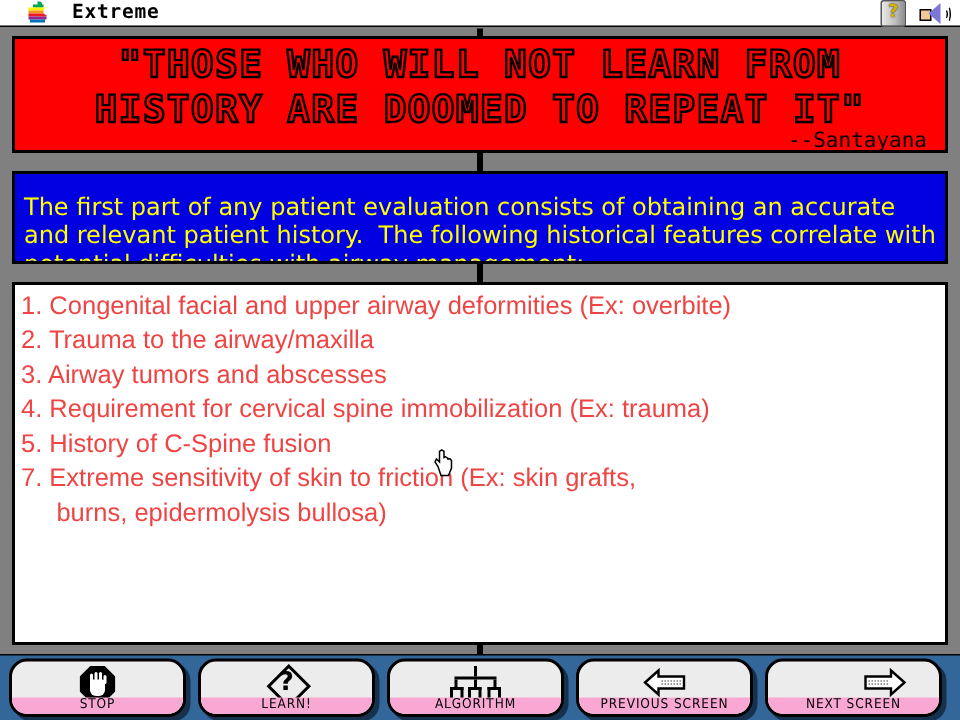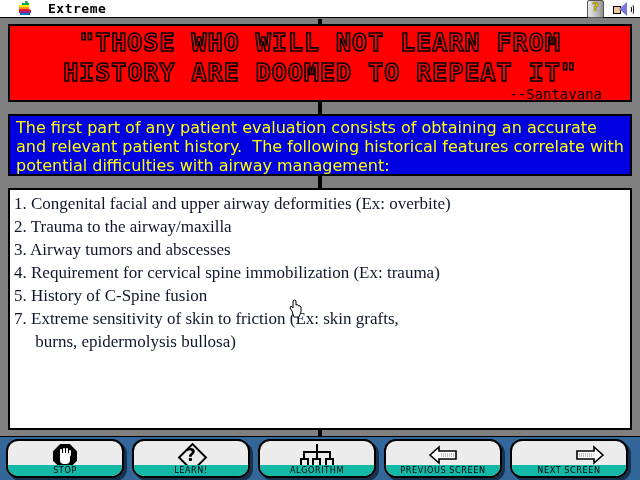--- a/index.html
+++ b/index.html
@@ -131,33 +131,33 @@
     -webkit-text-stroke: 1.6px #000000;
     letter-spacing: 1px;
     white-space: nowrap;
     margin-top: 3px;
   }
   #quote-attrib {
     font-family: "DejaVu Sans Mono", monospace;
     font-size: 14px;
     color: #000000;
     text-align: right;
-    padding-right: 28px;
+    padding-right: 12px;
     margin-top: 0px;
   }
 
   
   #intro-panel {
     position: absolute;
     left: 8px; top: 114px;
     width: 624px; height: 62px;
     background: #0000e0;
     border: 2px solid #000000;
     box-sizing: border-box;
-    padding: 2px 6px 0 6px;
+    padding: 12px 6px 0 6px;
     overflow: hidden;
   }
   #intro-text {
     color: #ffff00;
     font-family: "DejaVu Sans", sans-serif;
     font-size: 16px;
     line-height: 19px;
     white-space: pre-wrap;
   }
 
@@ -166,22 +166,22 @@
     position: absolute;
     left: 8px; top: 188px;
     width: 624px; height: 242px;
     background: #ffffff;
     border: 2px solid #000000;
     box-sizing: border-box;
     padding: 2px 0 0 4px;
     overflow: hidden;
   }
   .list-item {
-    color: #0f172a;
-    font-family: Liberation Serif, serif;
+    color: #ef4444;
+    font-family: Liberation Sans, sans-serif;
     font-size: 17px;
     line-height: 23px;
     white-space: pre-wrap;
     text-indent: 0;
   }
 
   
   #toolbar {
     position: absolute;
     left: 0; top: 436px;
@@ -210,21 +210,21 @@
   .tb-btn:first-child { margin-left: 6px; }
   .tb-btn:last-child  { margin-right: 6px; padding-left: 42px; }
   .tb-label {
     position: absolute;
     left: 0; right: 0; bottom: 0px;
     text-align: center;
     font-family: "DejaVu Sans Condensed", "DejaVu Sans", sans-serif;
     font-size: 9px;
     letter-spacing: 0.6px;
     color: #000000;
-    background: #14b8a6;
+    background: #f9a8d4;
     line-height: 11px;
   }
   .tb-icon {
     margin-top: 2px;
     height: 26px;
     display: flex;
     align-items: center;
     justify-content: center;
   }
 

